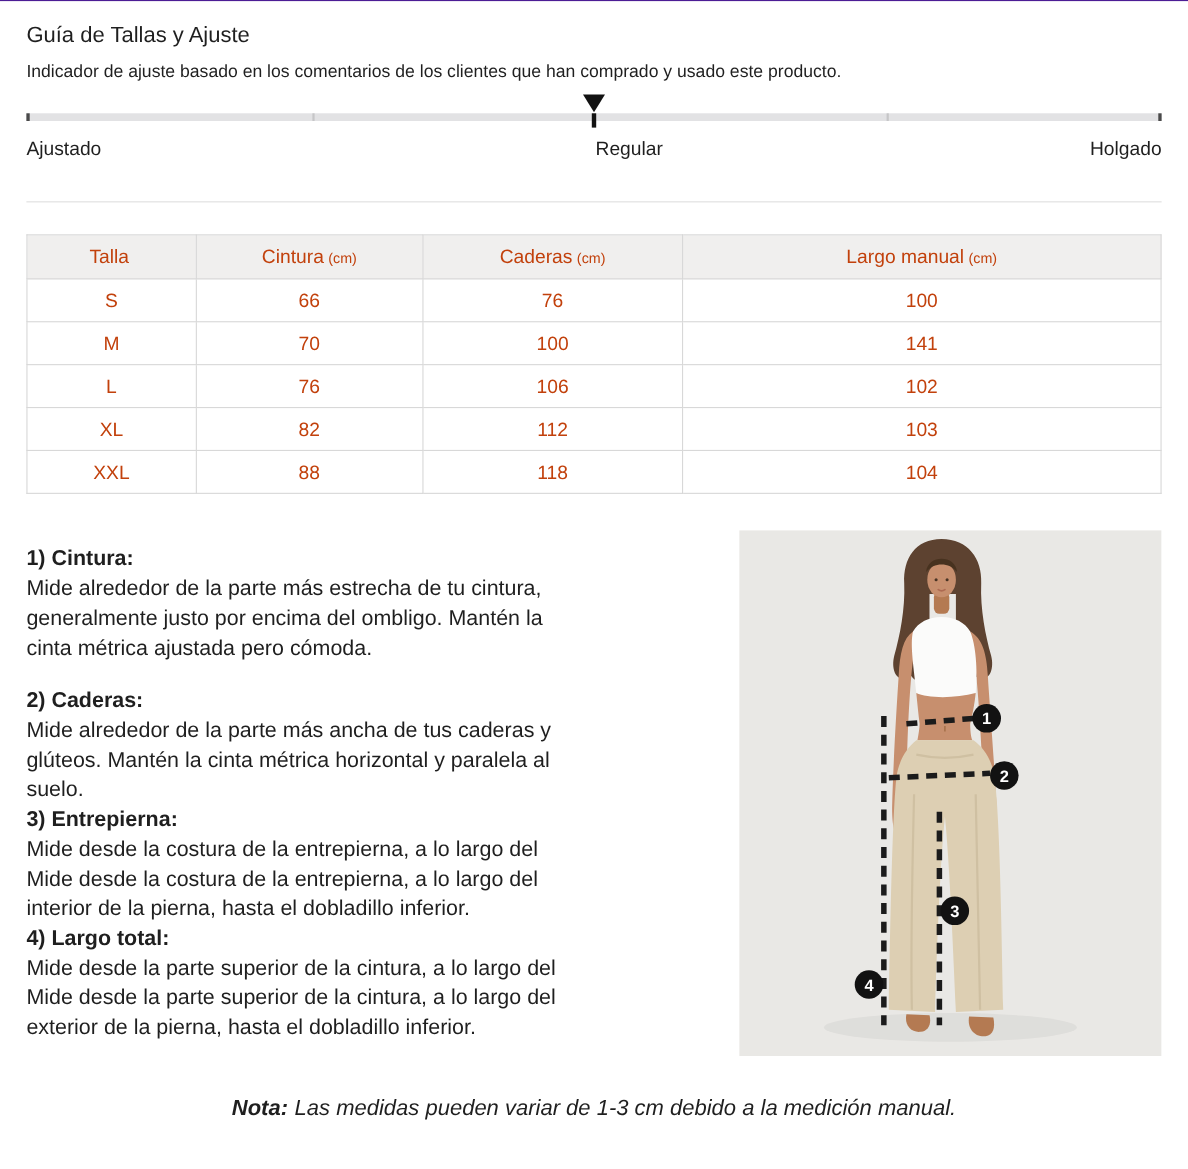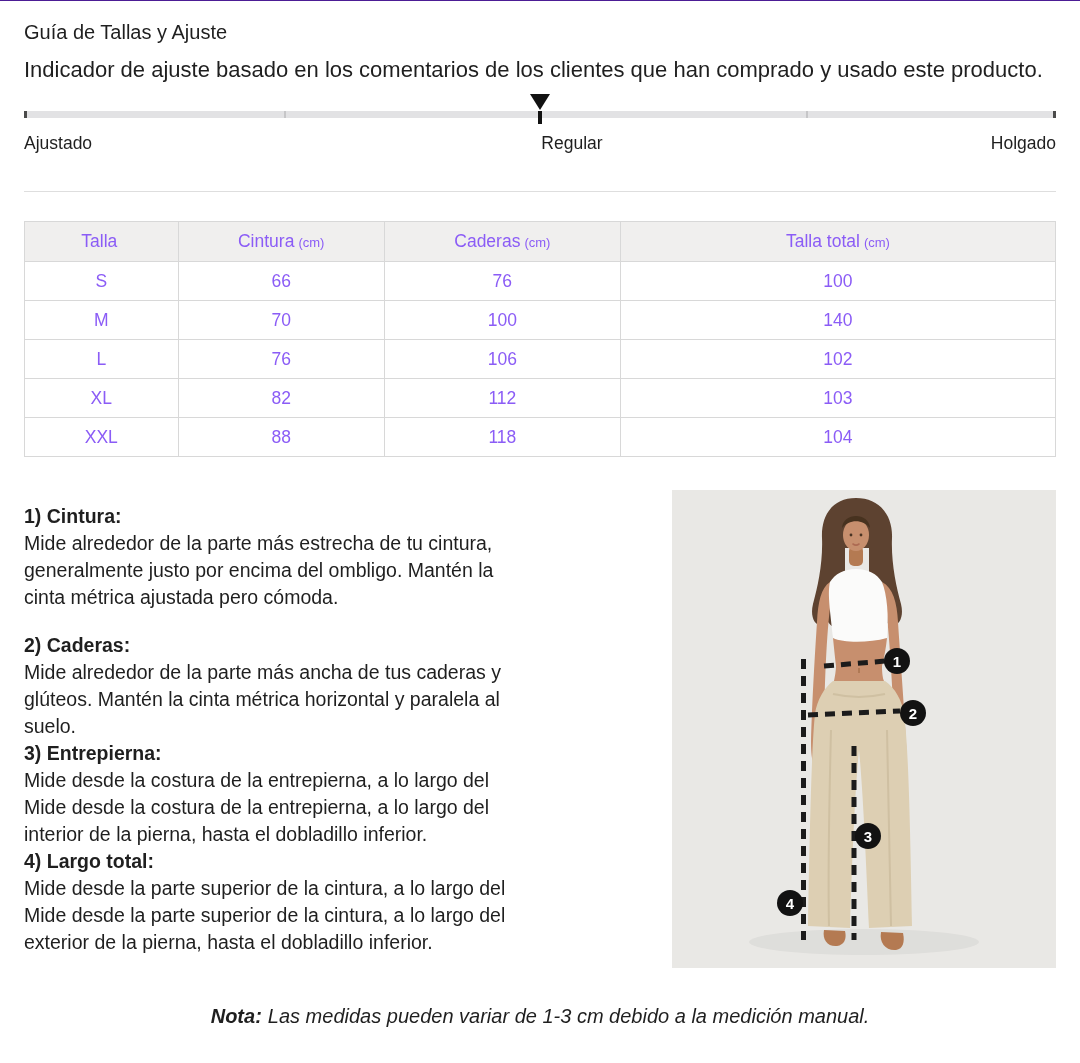--- a/index.html
+++ b/index.html
@@ -22,21 +22,21 @@
   }
   *{box-sizing:border-box;}
   body{
     margin:0; width:1080px; height:1063px; overflow:hidden;
     background:#ffffff; color:var(--text);
     font-family:"Liberation Sans", sans-serif;
   }
   .page{height:100%; padding:0 24px; border-top:1px solid #4c1d95;}
 
   .title{font-size:20px; font-weight:400; margin:0; padding-top:20px;}
-  .subtitle{font-size:22px; font-weight:400; margin-top:13px;}
+  .subtitle{font-size:16px; font-weight:400; margin-top:13px;}
 
   
   .fit{margin-top:10px;text-align:right;}
   .marker-row{position:relative; height:18px;}
   .marker{
     position:absolute; left:50%; transform:translateX(-50%);
     width:0; height:0; bottom:1px;
     border-left:10px solid transparent; border-right:10px solid transparent;
     border-top:16px solid var(--ink);
   }
@@ -54,21 +54,21 @@
 
   .divider{border:none; border-top:1px solid var(--divider); margin:34px 0 0 0;}
 
   
   table{
     width:100%; border-collapse:collapse; table-layout:fixed;
     margin-top:29px; font-size:17.5px;
   }
   th,td{
     border:1px solid var(--table-border); text-align:center;
-    padding:0; height:39px; font-weight:400; color:#8b5cf6;
+    padding:0; height:39px; font-weight:400; color:#c2410c;
   }
   thead th{background:var(--thead); height:40px;}
   .unit{font-size:13px; margin-left:4px;text-align:right;}
 
   
   .main{display:flex; margin-top:33px;}
   .instructions{flex:1; padding-top:13px; padding-right:24px; font-size:19.5px; line-height:27px;}
   .sec h3{margin:0; font-size:19.5px; font-weight:700; line-height:27px;}
   .sec-body{white-space:pre-line;}
   .sec.gap{margin-bottom:21px;}
@@ -120,35 +120,35 @@
       <col style="width:14.9%">
         <col style="width:20.0%">
         <col style="width:22.9%">
         <col style="width:42.2%">
     </colgroup>
     <thead>
       <tr>
         <th><span>Talla</span><span class="unit"></span></th>
         <th><span>Cintura</span><span class="unit">(cm)</span></th>
         <th><span>Caderas</span><span class="unit">(cm)</span></th>
-        <th><span>Talla total</span><span class="unit">(cm)</span></th>
+        <th><span>Largo manual</span><span class="unit">(cm)</span></th>
       </tr>
     </thead>
     <tbody>
         <tr>
           <td>S</td>
           <td>66</td>
           <td>76</td>
           <td>100</td>
         </tr>
         <tr>
           <td>M</td>
           <td>70</td>
           <td>100</td>
-          <td>140</td>
+          <td>141</td>
         </tr>
         <tr>
           <td>L</td>
           <td>76</td>
           <td>106</td>
           <td>102</td>
         </tr>
         <tr>
           <td>XL</td>
           <td>82</td>

